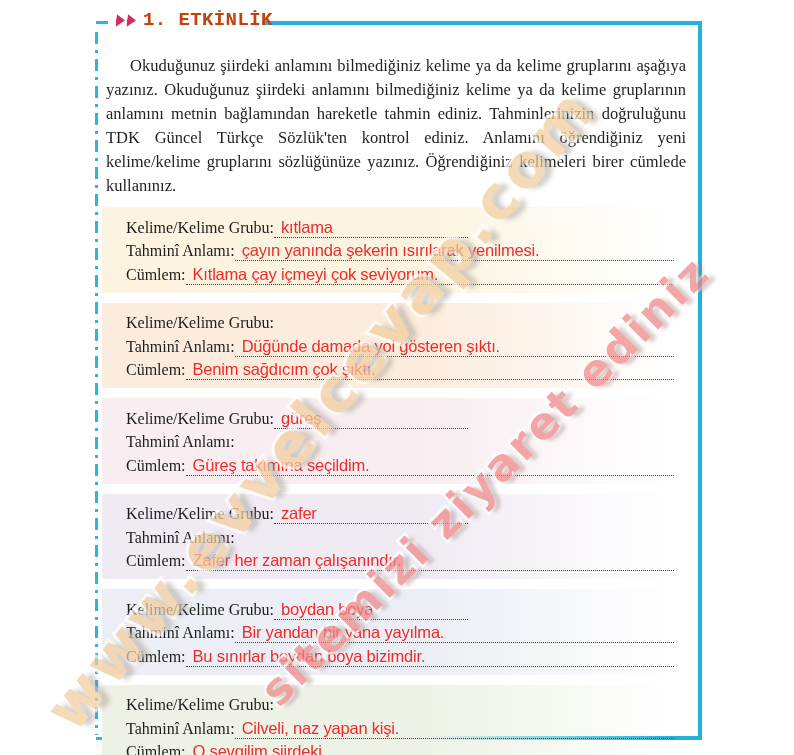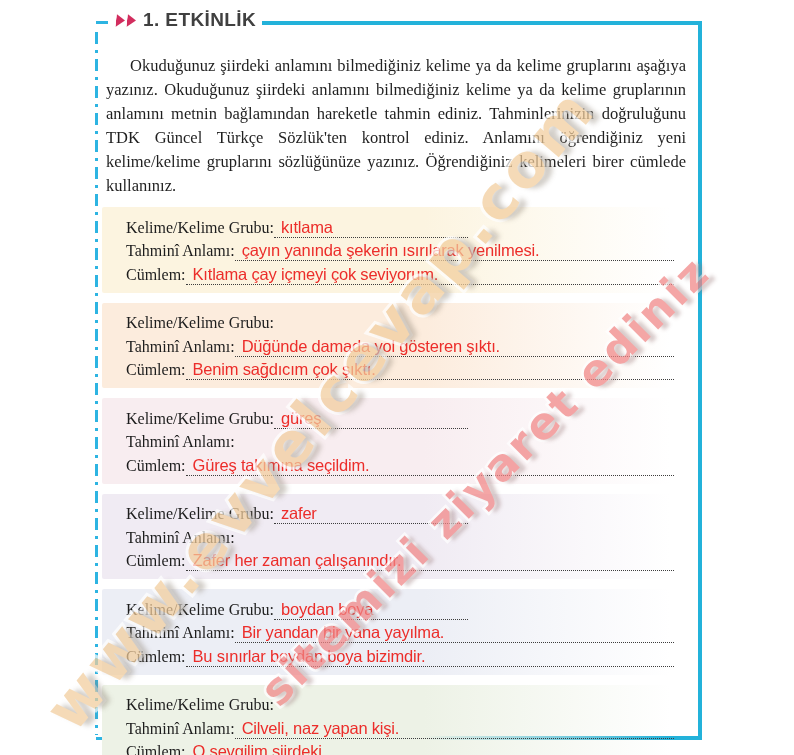--- a/index.html
+++ b/index.html
@@ -16,22 +16,22 @@
     background:repeating-linear-gradient(180deg,#2db4e2 0 12px,transparent 12px 18px,#2db4e2 18px 21px,transparent 21px 27px);}
   .dd-h{position:absolute;height:3px;
     background:repeating-linear-gradient(90deg,#2db4e2 0 12px,transparent 12px 18px,#2db4e2 18px 21px,transparent 21px 27px);}
   .dd-tl{left:96px;top:21px;width:17px;}
   .dd-bl{left:96px;top:737px;width:52px;}
   
   .title-row{position:absolute;left:116px;top:9px;display:flex;align-items:center;gap:7px;}
   .arrows{display:flex;gap:2px;}
   .arrows i{display:block;width:9px;height:13px;background:#d22d5e;
     clip-path:polygon(0 0,100% 50%,0 100%);transform:skewX(-6deg);}
-  .title-text{font-family:Liberation Sans, sans-serif;font-weight:bold;
-    font-size:19px;color:#404040;letter-spacing:.4px;white-space:nowrap;}
+  .title-text{font-family:Liberation Mono, monospace;font-weight:bold;
+    font-size:19px;color:#c2410c;letter-spacing:.4px;white-space:nowrap;}
   
   .content{position:absolute;left:102px;top:50px;width:586px;}
   .instructions{margin:4px 2px 0 4px;width:580px;font-size:16.5px;line-height:24px;
     color:#1f1f1f;text-align:justify;text-indent:24px;}
   .entries{margin-top:9px;}
   .entry{
     padding:7px 14px 8px 24px;margin-bottom:10px;border-radius:2px;
     background:linear-gradient(90deg,var(--bg) 0%,var(--bg) 55%,rgba(255,255,255,0) 97%);
   }
   .row{display:flex;align-items:flex-end;height:23.5px;}

